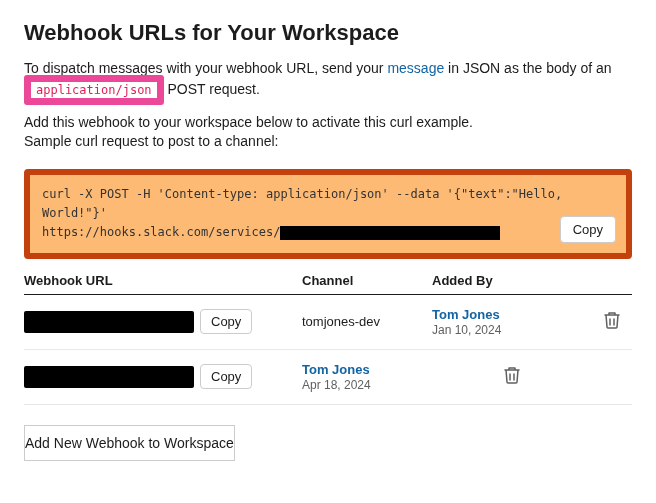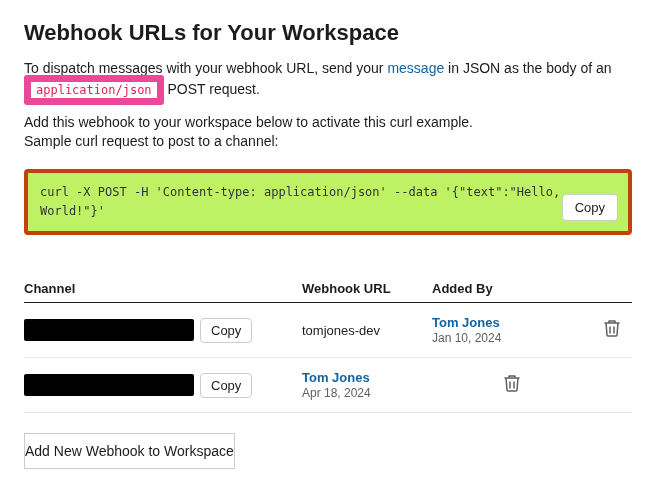--- a/index.html
+++ b/index.html
@@ -38,29 +38,29 @@
     .add-webhook-note {
       margin-bottom: 0;
       color: #1d1c1d;
       line-height: 1.5;
     }
     .sample-section-label {
       font-weight: 400;
       margin-bottom: 20px;
     }
     .code-block {
-      border: 4px solid #c2410c;
+      border: 6px solid #c2410c;
       border-radius: 4px;
       padding: 10px 12px;
       font-family: monospace;
       font-size: 12px;
       line-height: 1.6;
-      background: #bef264;
+      background: #fdba74;
       position: relative;
-      margin-bottom: 40px;
+      margin-bottom: 8px;
     }
     .code-block .code-line {
       display: block;
       color: #333;
     }
     .code-block .redacted-url {
       display: inline-block;
       background: #000;
       color: #000;
       width: 220px;
@@ -170,26 +170,29 @@
 <p class="intro-text">
   <span>To dispatch messages with your webhook URL, send your </span><a href="#">message</a><span> in JSON as the body of an </span><code class="inline-code">application/json</code><span> POST request.</span>
 </p>
 
 <p class="add-webhook-note">Add this webhook to your workspace below to activate this curl example.</p>
 
 <p class="sample-section-label">Sample curl request to post to a channel:</p>
 
 <div class="code-block">
   <span class="code-line">curl -X POST -H 'Content-type: application/json' --data '{"text":"Hello, World!"}'</span>
+  <span class="code-line">
+    <span>https://hooks.slack.com/services/</span><span class="redacted-url"></span>
+  </span>
   <button class="code-copy-btn">Copy</button>
 </div>
 
 <div class="table-header">
+  <span>Webhook URL</span>
   <span>Channel</span>
-  <span>Webhook URL</span>
   <span>Added By</span>
   <span></span>
 </div>
 
 <div class="table-row">
   <div class="webhook-url-cell">
     <span class="redacted-box"></span>
     <button class="row-copy-btn">Copy</button>
   </div>
   <div class="channel-cell">tomjones-dev</div>

